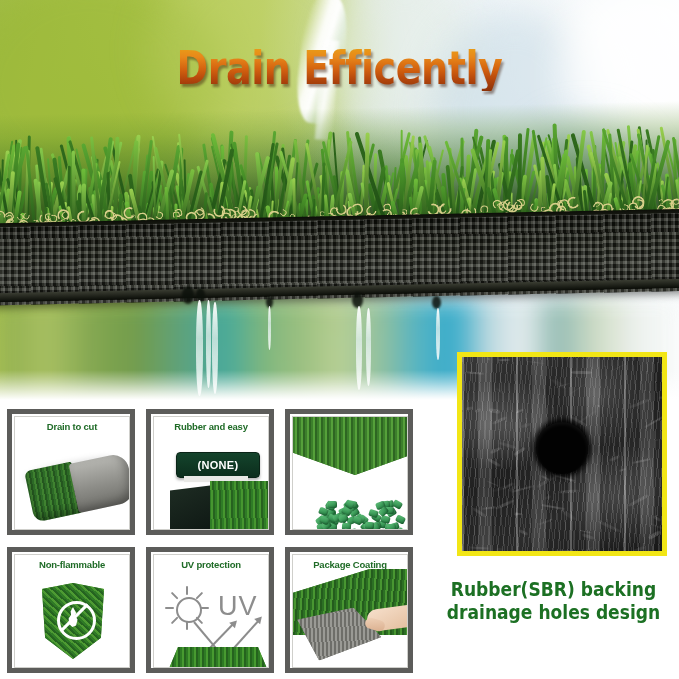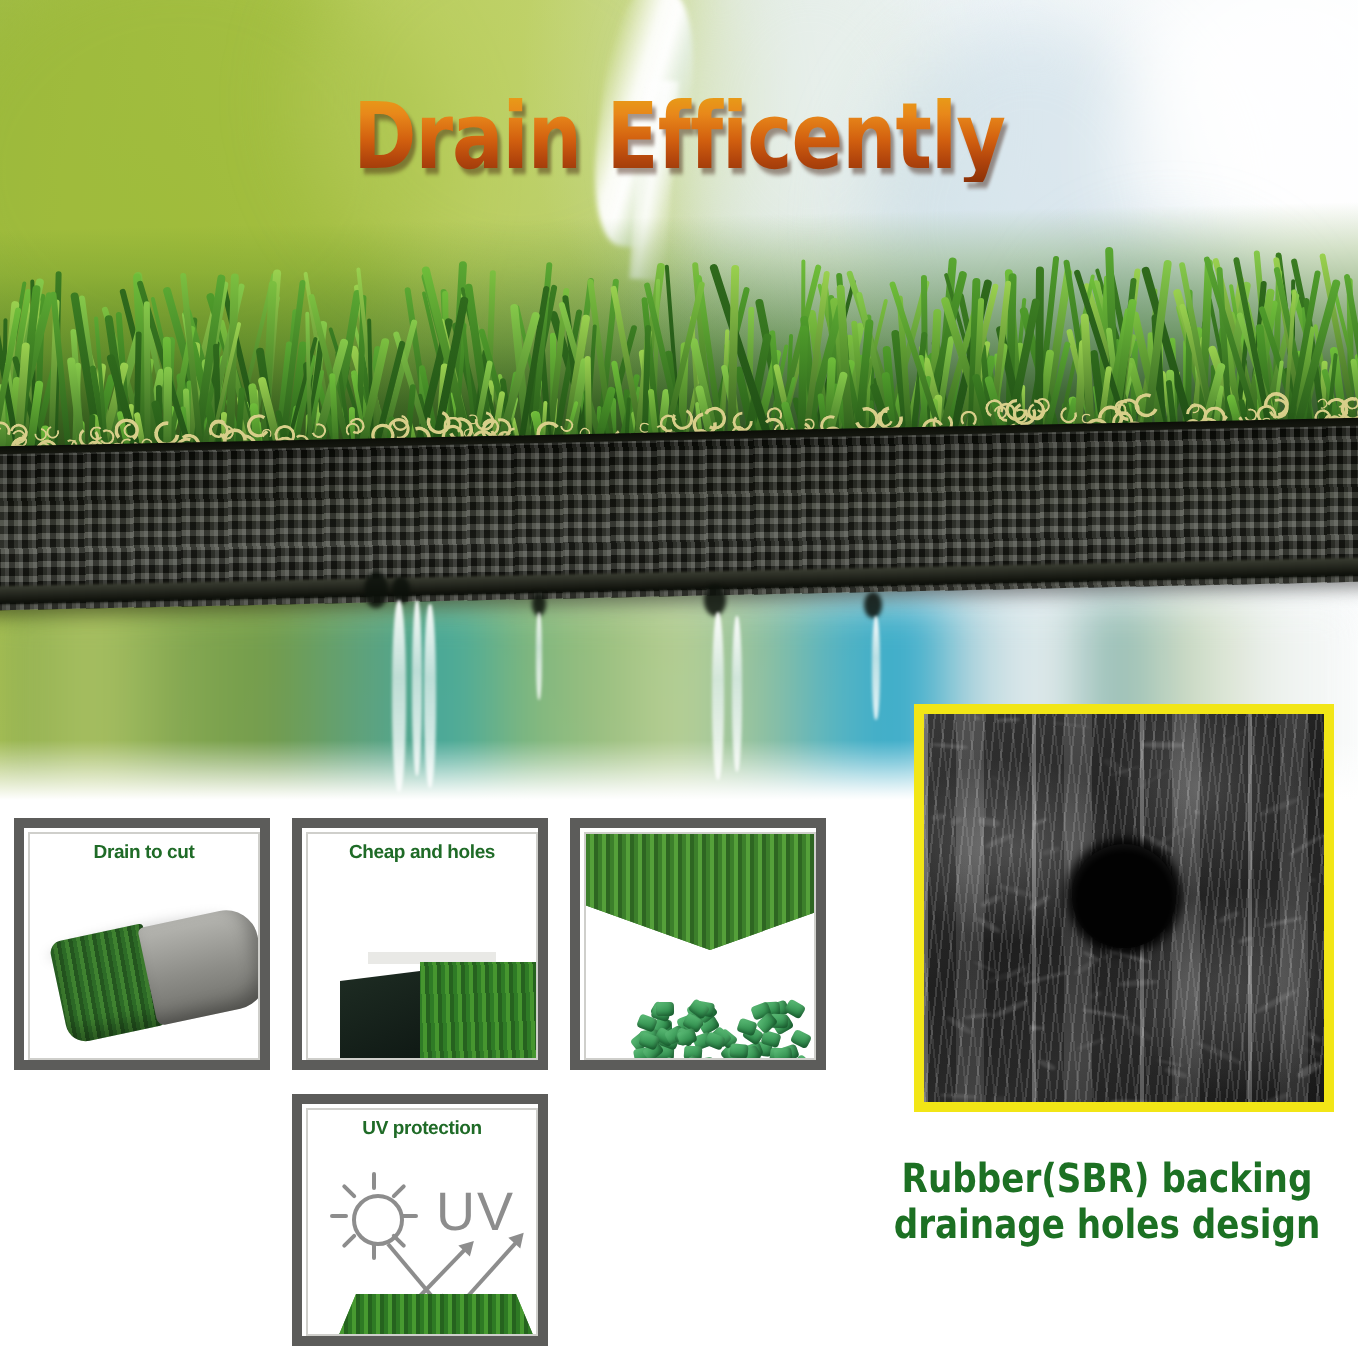--- a/index.html
+++ b/index.html
@@ -1019,21 +1019,24 @@
         <div class="roll-shadow"></div>
         <div class="roll">
           <div class="roll-green"></div>
           <div class="roll-gray"></div>
         </div>
       </div>
     </div>
 
     <div class="cell c2">
       <div class="cell-in">
-        <div class="cell-label">Cheap and holes</div>
+        <div class="cell-label">Rubber and easy</div>
+        <div class="badge">
+          <span>(NONE)</span>
+        </div>
         <div class="badge-stand"></div>
         <div class="sheet-dark"></div>
         <div class="sheet-grass"></div>
       </div>
     </div>
 
     <div class="cell c3">
       <div class="cell-in">
         <div class="grass-corner"></div>
         <div class="pellets" id="pelletLayer">
@@ -1098,20 +1101,29 @@
             <div class="pellet" style="left:35.5px;top:9.8px;transform:rotate(35deg);"></div>
             <div class="pellet" style="left:36.9px;top:38.5px;transform:rotate(6deg);"></div>
             <div class="pellet" style="left:24.0px;top:23.3px;transform:rotate(-29deg);"></div>
             <div class="pellet" style="left:29.2px;top:24.2px;transform:rotate(25deg);"></div>
             <div class="pellet" style="left:29.9px;top:24.1px;transform:rotate(-17deg);"></div>
             <div class="pellet" style="left:44.2px;top:25.5px;transform:rotate(22deg);"></div>
           </div>
       </div>
     </div>
 
+    <div class="cell c4">
+      <div class="cell-in">
+        <div class="cell-label">Non-flammable</div>
+        <div class="shield"></div>
+        <div class="flame"></div>
+        <div class="no-circ"></div>
+        <div class="no-slash"></div>
+      </div>
+    </div>
 
     <div class="cell c5">
       <div class="cell-in">
         <div class="cell-label">UV protection</div>
         <div id="sunLayer">
           <div class="sun"></div>
         <div class="ray" style="left:32px;top:31px;transform:rotate(0deg);"></div>
             <div class="ray" style="left:32px;top:31px;transform:rotate(45deg);"></div>
             <div class="ray" style="left:32px;top:31px;transform:rotate(90deg);"></div>
             <div class="ray" style="left:32px;top:31px;transform:rotate(135deg);"></div>
@@ -1126,20 +1138,29 @@
             <div class="arrhead" style="left:62.711504387461574px;top:92.64177772475912px;transform:rotate(50deg);"></div>
             <div class="arr" style="left:56px;top:92px;width:34px;transform:rotate(-46deg);"></div>
             <div class="arrhead" style="left:76.6183845956059px;top:63.54244678848586px;transform:rotate(-46deg);"></div>
             <div class="arr" style="left:80px;top:92px;width:38px;transform:rotate(-48deg);"></div>
             <div class="arrhead" style="left:102.42696304163661px;top:59.76049663185902px;transform:rotate(-48deg);"></div>
           </div>
         <div class="uvmat"></div>
       </div>
     </div>
 
+    <div class="cell c6">
+      <div class="cell-in">
+        <div class="pc-grass"></div>
+        <div class="cell-label">Package Coating</div>
+        <div class="pc-flap"></div>
+        <div class="pc-hand"></div>
+        <div class="pc-thumb"></div>
+      </div>
+    </div>
   </div>
 
   <div class="rubber-wrap">
     <div class="rubber-tex"></div>
     <div id="streakLayer">
         <div class="rubber-streak" style="left:0px;top:0px;width:3px;height:1.0px;opacity:0.12;transform:rotate(-35deg);"></div>
         <div class="rubber-streak" style="left:193px;top:82px;width:3px;height:1.7px;opacity:0.18;transform:rotate(7deg);"></div>
         <div class="rubber-streak" style="left:196px;top:38px;width:12px;height:1.9px;opacity:0.21;transform:rotate(-28deg);"></div>
         <div class="rubber-streak" style="left:83px;top:139px;width:6px;height:3.0px;opacity:0.21;transform:rotate(-25deg);"></div>
         <div class="rubber-streak" style="left:34px;top:191px;width:7px;height:3.8px;opacity:0.15;transform:rotate(-1deg);"></div>

